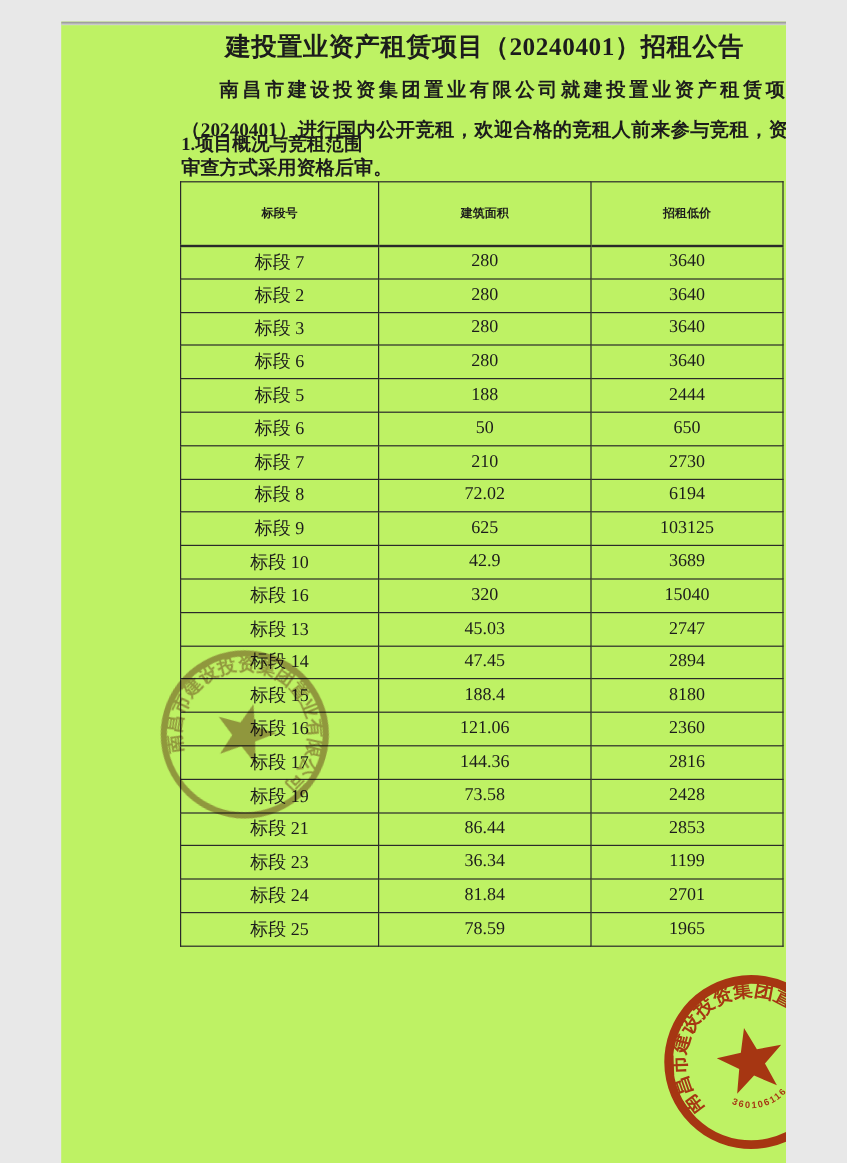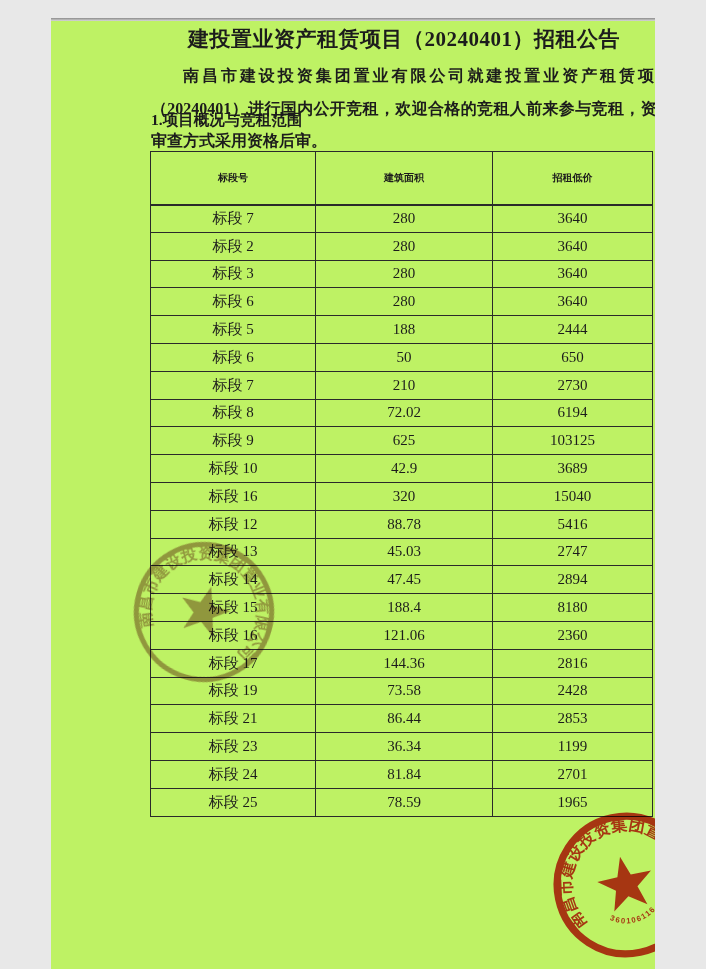--- a/index.html
+++ b/index.html
@@ -164,25 +164,20 @@
           <td>标段 10</td>
           <td>42.9</td>
           <td>3689</td>
         </tr>
         <tr>
           <td>标段 16</td>
           <td>320</td>
           <td>15040</td>
         </tr>
         <tr>
-          <td>标段 12</td>
-          <td>88.78</td>
-          <td>5416</td>
-        </tr>
-        <tr>
           <td>标段 13</td>
           <td>45.03</td>
           <td>2747</td>
         </tr>
         <tr>
           <td>标段 14</td>
           <td>47.45</td>
           <td>2894</td>
         </tr>
         <tr>

